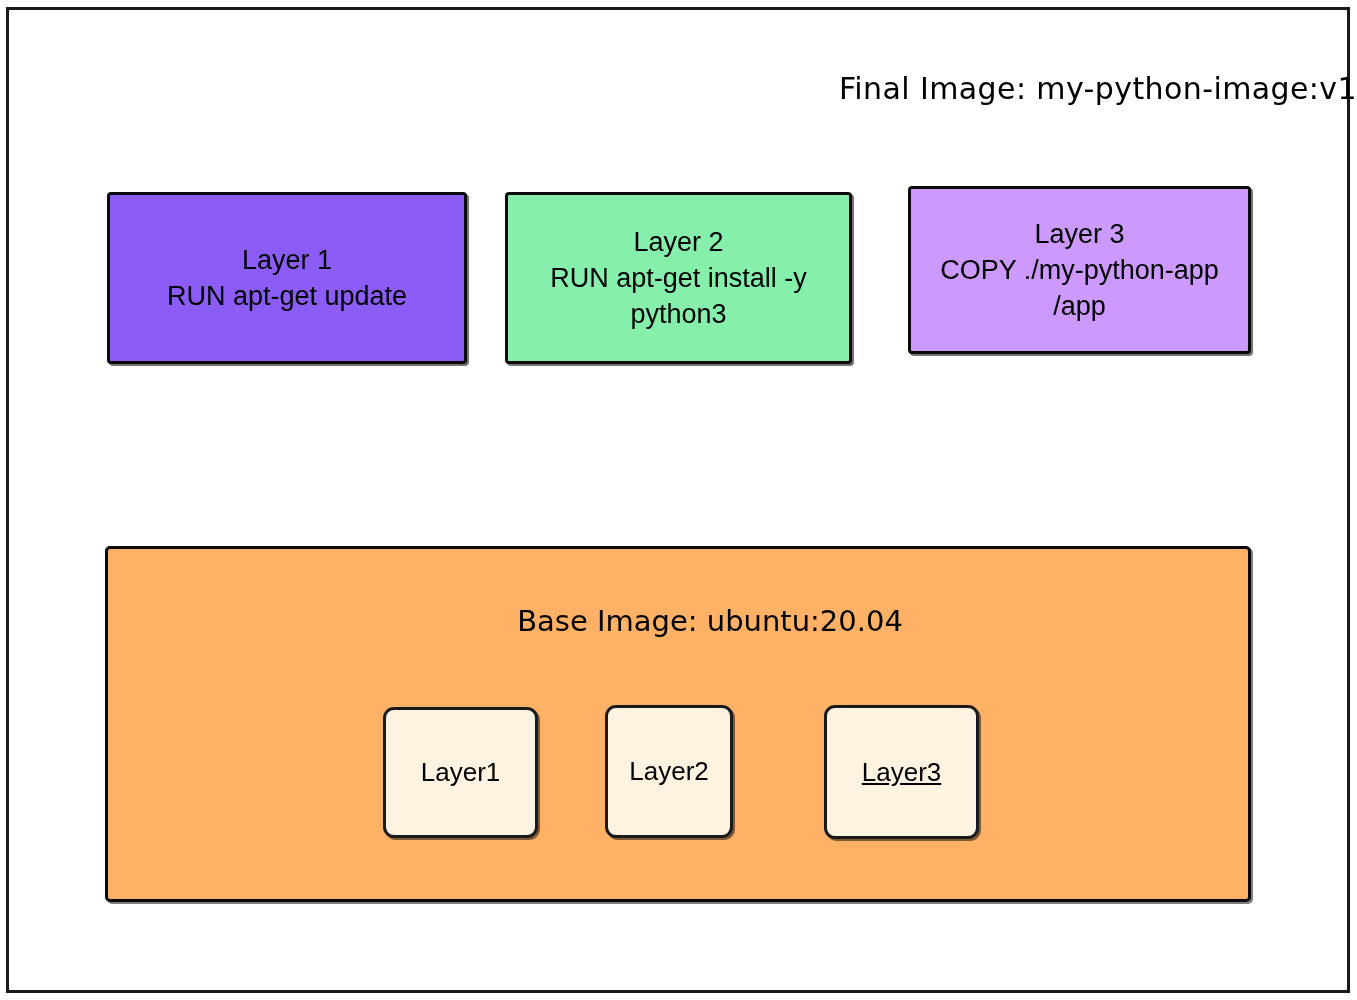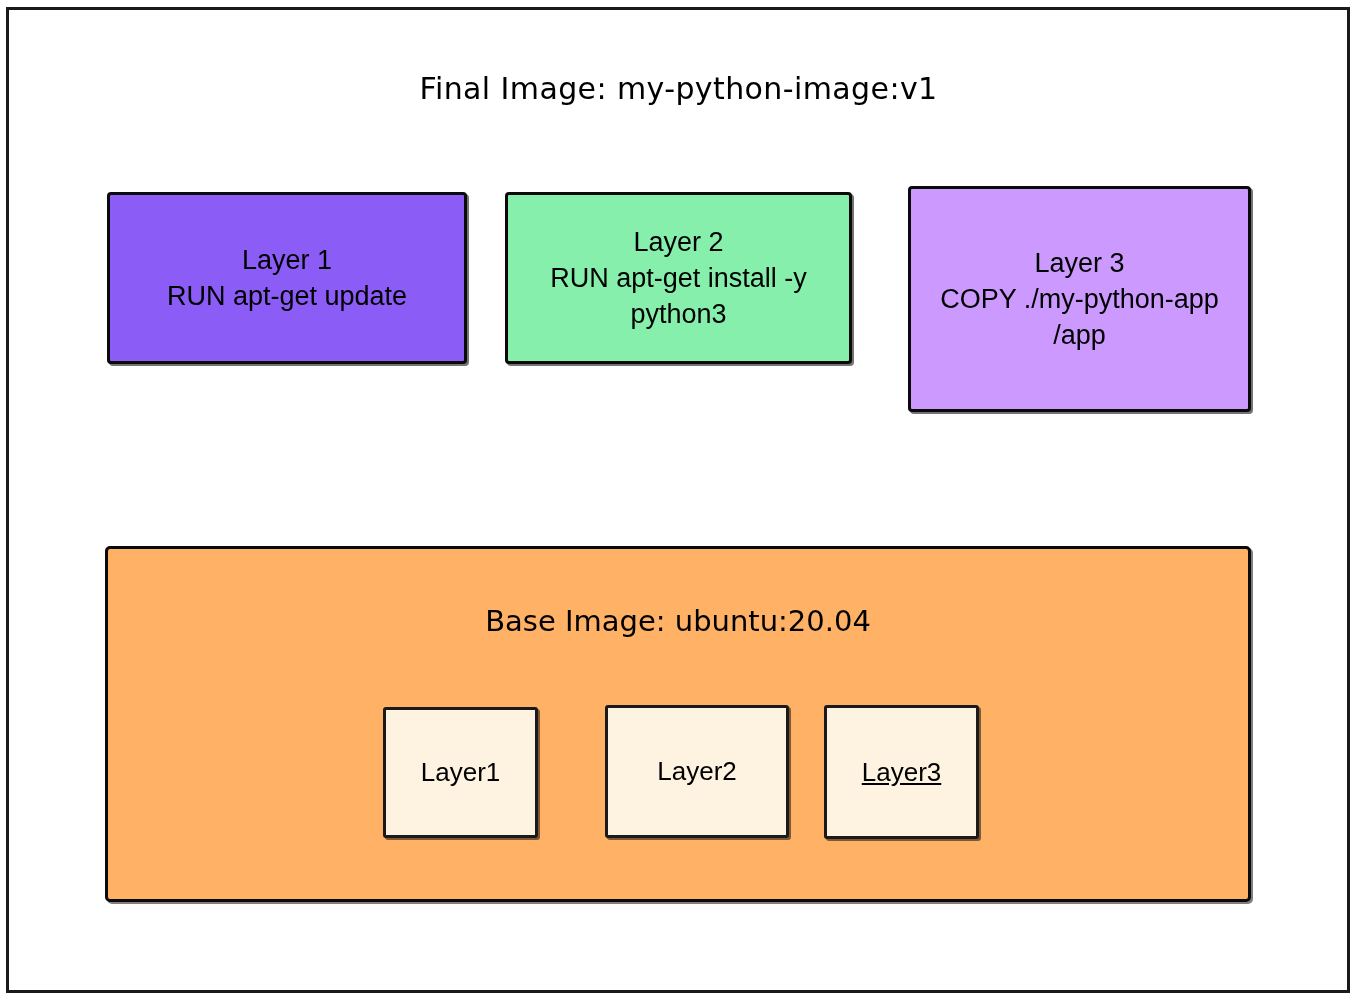--- a/index.html
+++ b/index.html
@@ -25,21 +25,21 @@
     border: 3px solid #1a1a1a;
     box-sizing: border-box;
     background: transparent;
   }
   
   #diagram-title {
     position: absolute;
     left: 0;
     top: 72px;
     width: 1357px;
-    text-align: center;
+    text-align: right;
     font-family: "DejaVu Sans", sans-serif;
     font-size: 30px;
     font-weight: 400;
     letter-spacing: 0.4px;
     color: #000000;
     line-height: 1.1;
   }
   
   .layer-card {
     position: absolute;
@@ -61,21 +61,21 @@
   #layer-card-1 {
     left: 107px; top: 192px; width: 360px; height: 172px;
     background: #8b5cf6;
     justify-content: center;
   }
   #layer-card-2 {
     left: 505px; top: 192px; width: 347px; height: 172px;
     background: #86efac;
   }
   #layer-card-3 {
-    left: 908px; top: 186px; width: 343px; height: 226px;
+    left: 908px; top: 186px; width: 343px; height: 168px;
     background: #CC99FF;
   }
   #layer-card-3 .card-text {
     position: relative;
     width: 360px;
   }
   .card-text {
     width: 100%;
     display: block;
   }
@@ -94,37 +94,38 @@
   }
   #base-image-title {
     position: absolute;
     left: 0;
     top: 55px;
     width: 100%;
     text-align: center;
     font-family: "DejaVu Sans", sans-serif;
     font-size: 29px;
     color: #000000;
+    padding-left: 32px;
   }
   .base-layer-square {
     position: absolute;
     box-sizing: border-box;
     background: #FDF3E0;
     border: 3px solid #1a1a1a;
-    border-radius: 3px;
+    border-radius: 11px;
     box-shadow: 2px 2px 0 rgba(0,0,0,0.5);
     display: flex;
     align-items: center;
     justify-content: center;
     font-family: "Liberation Sans", sans-serif;
     font-size: 26px;
     color: #000000;
   }
   #base-layer-square-1 { left: 275px; top: 158px; width: 155px; height: 131px; }
-  #base-layer-square-2 { left: 497px; top: 156px; width: 184px; height: 133px; text-align: center; }
+  #base-layer-square-2 { left: 497px; top: 156px; width: 128px; height: 133px; text-align: center; }
   #base-layer-square-3 { left: 716px; top: 156px; width: 155px; height: 134px; text-decoration: underline; }
 </style>
 </head>
 <body>
 
 <div id="canvas">
 
   <div id="outer-frame"></div>
 
   <div id="diagram-title">Final Image: my-python-image:v1</div>

